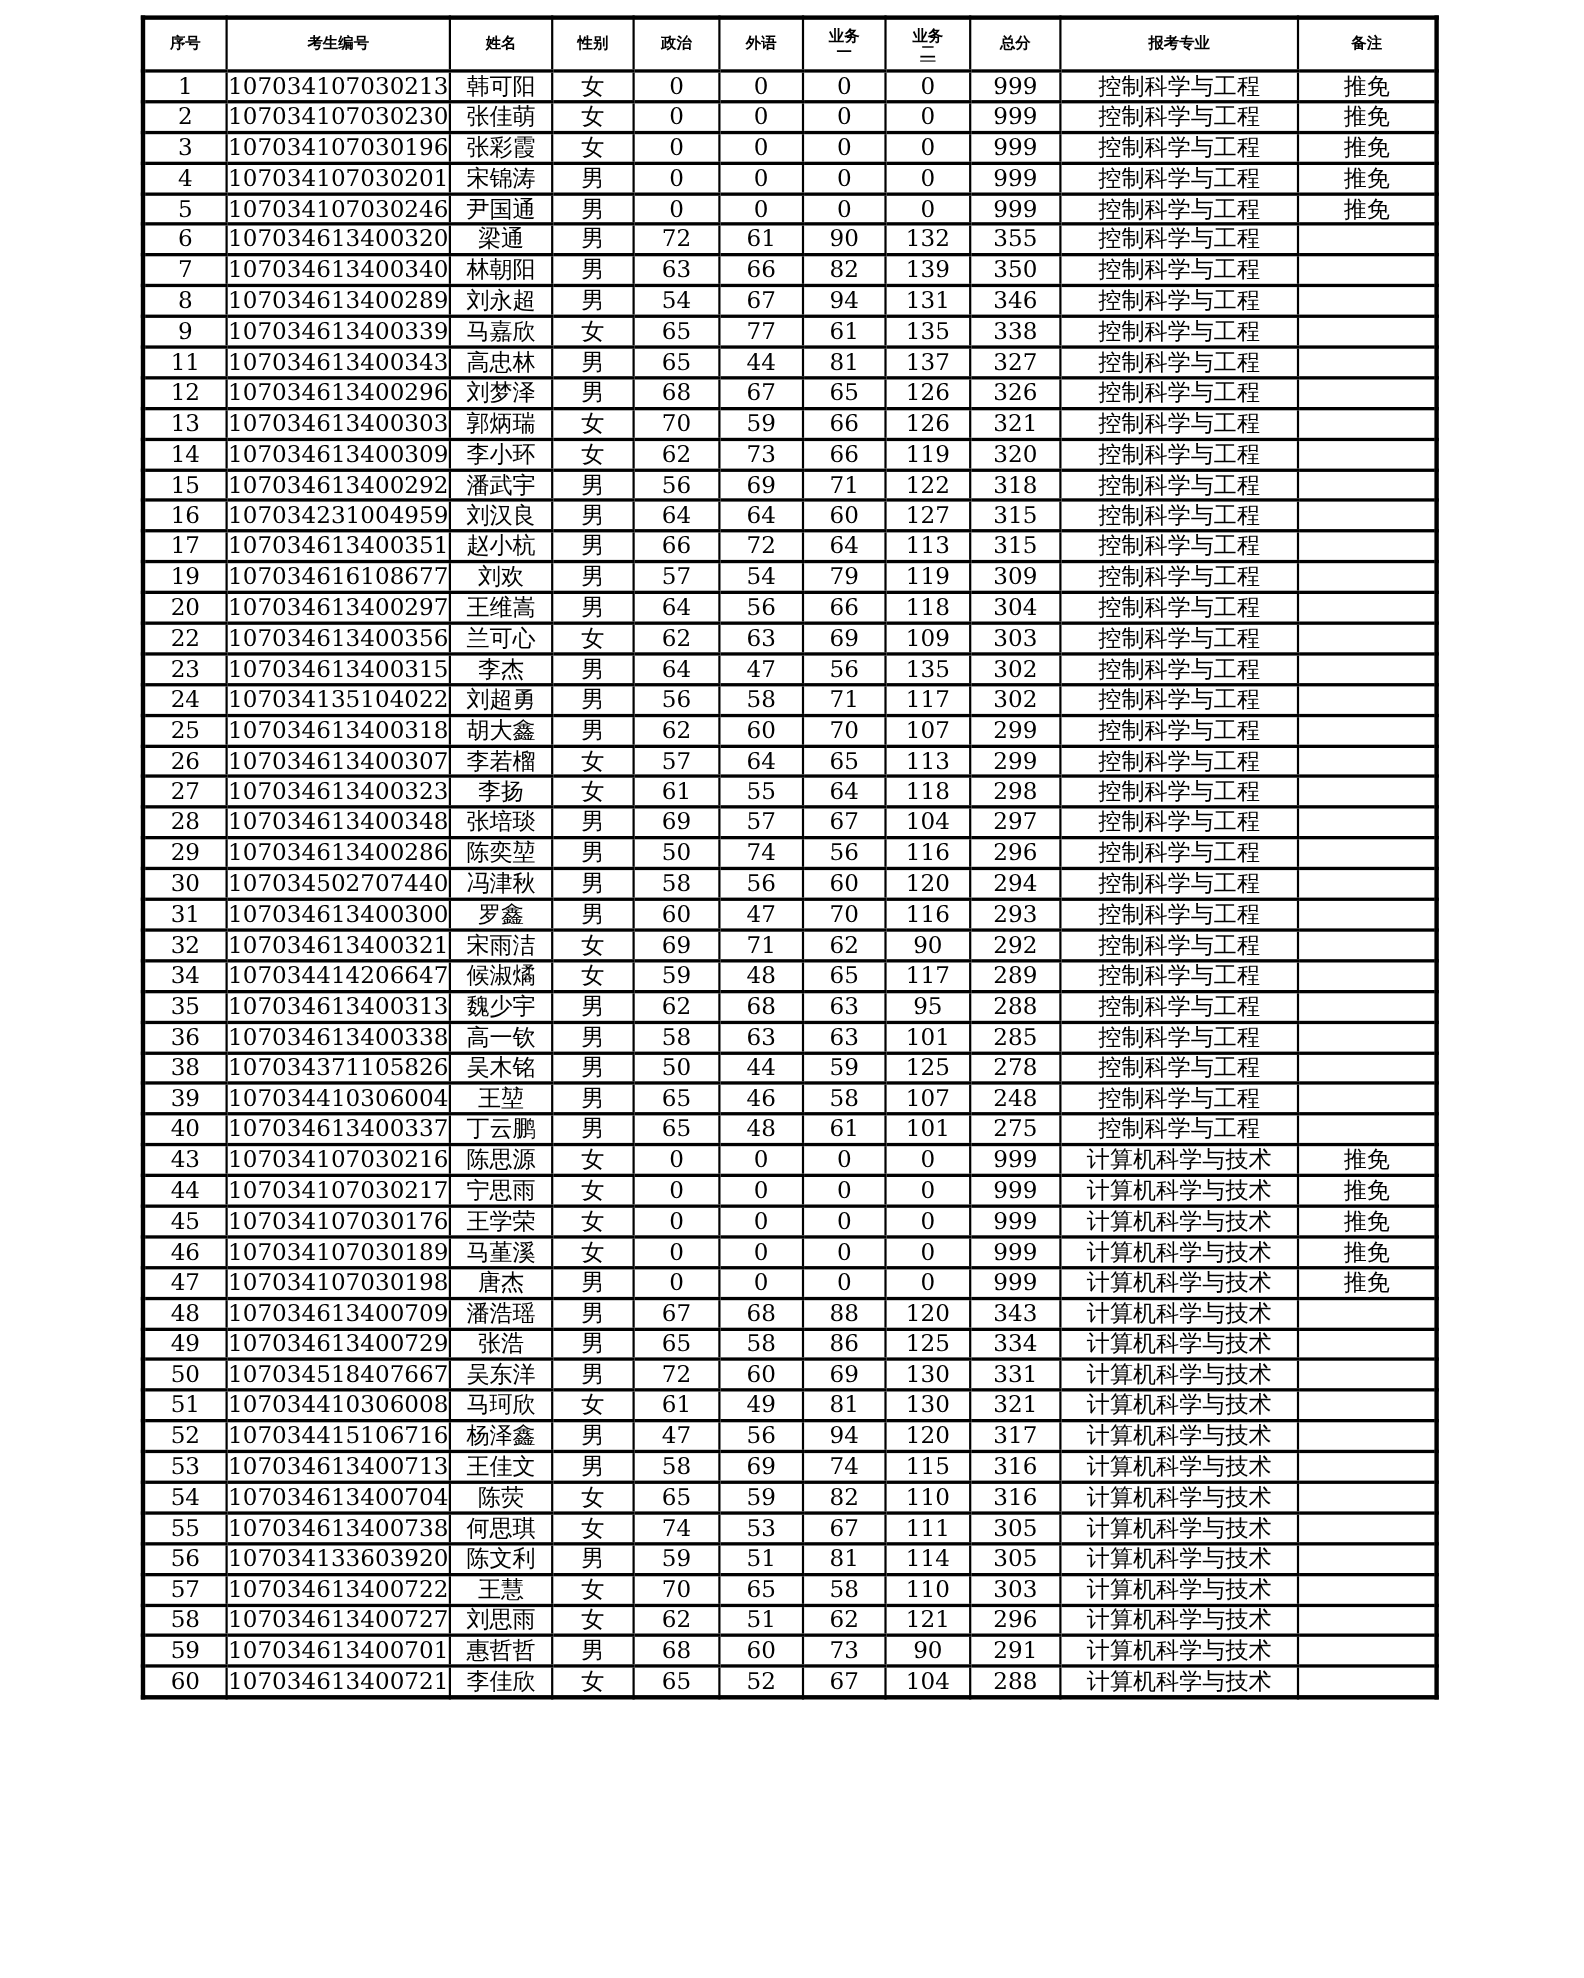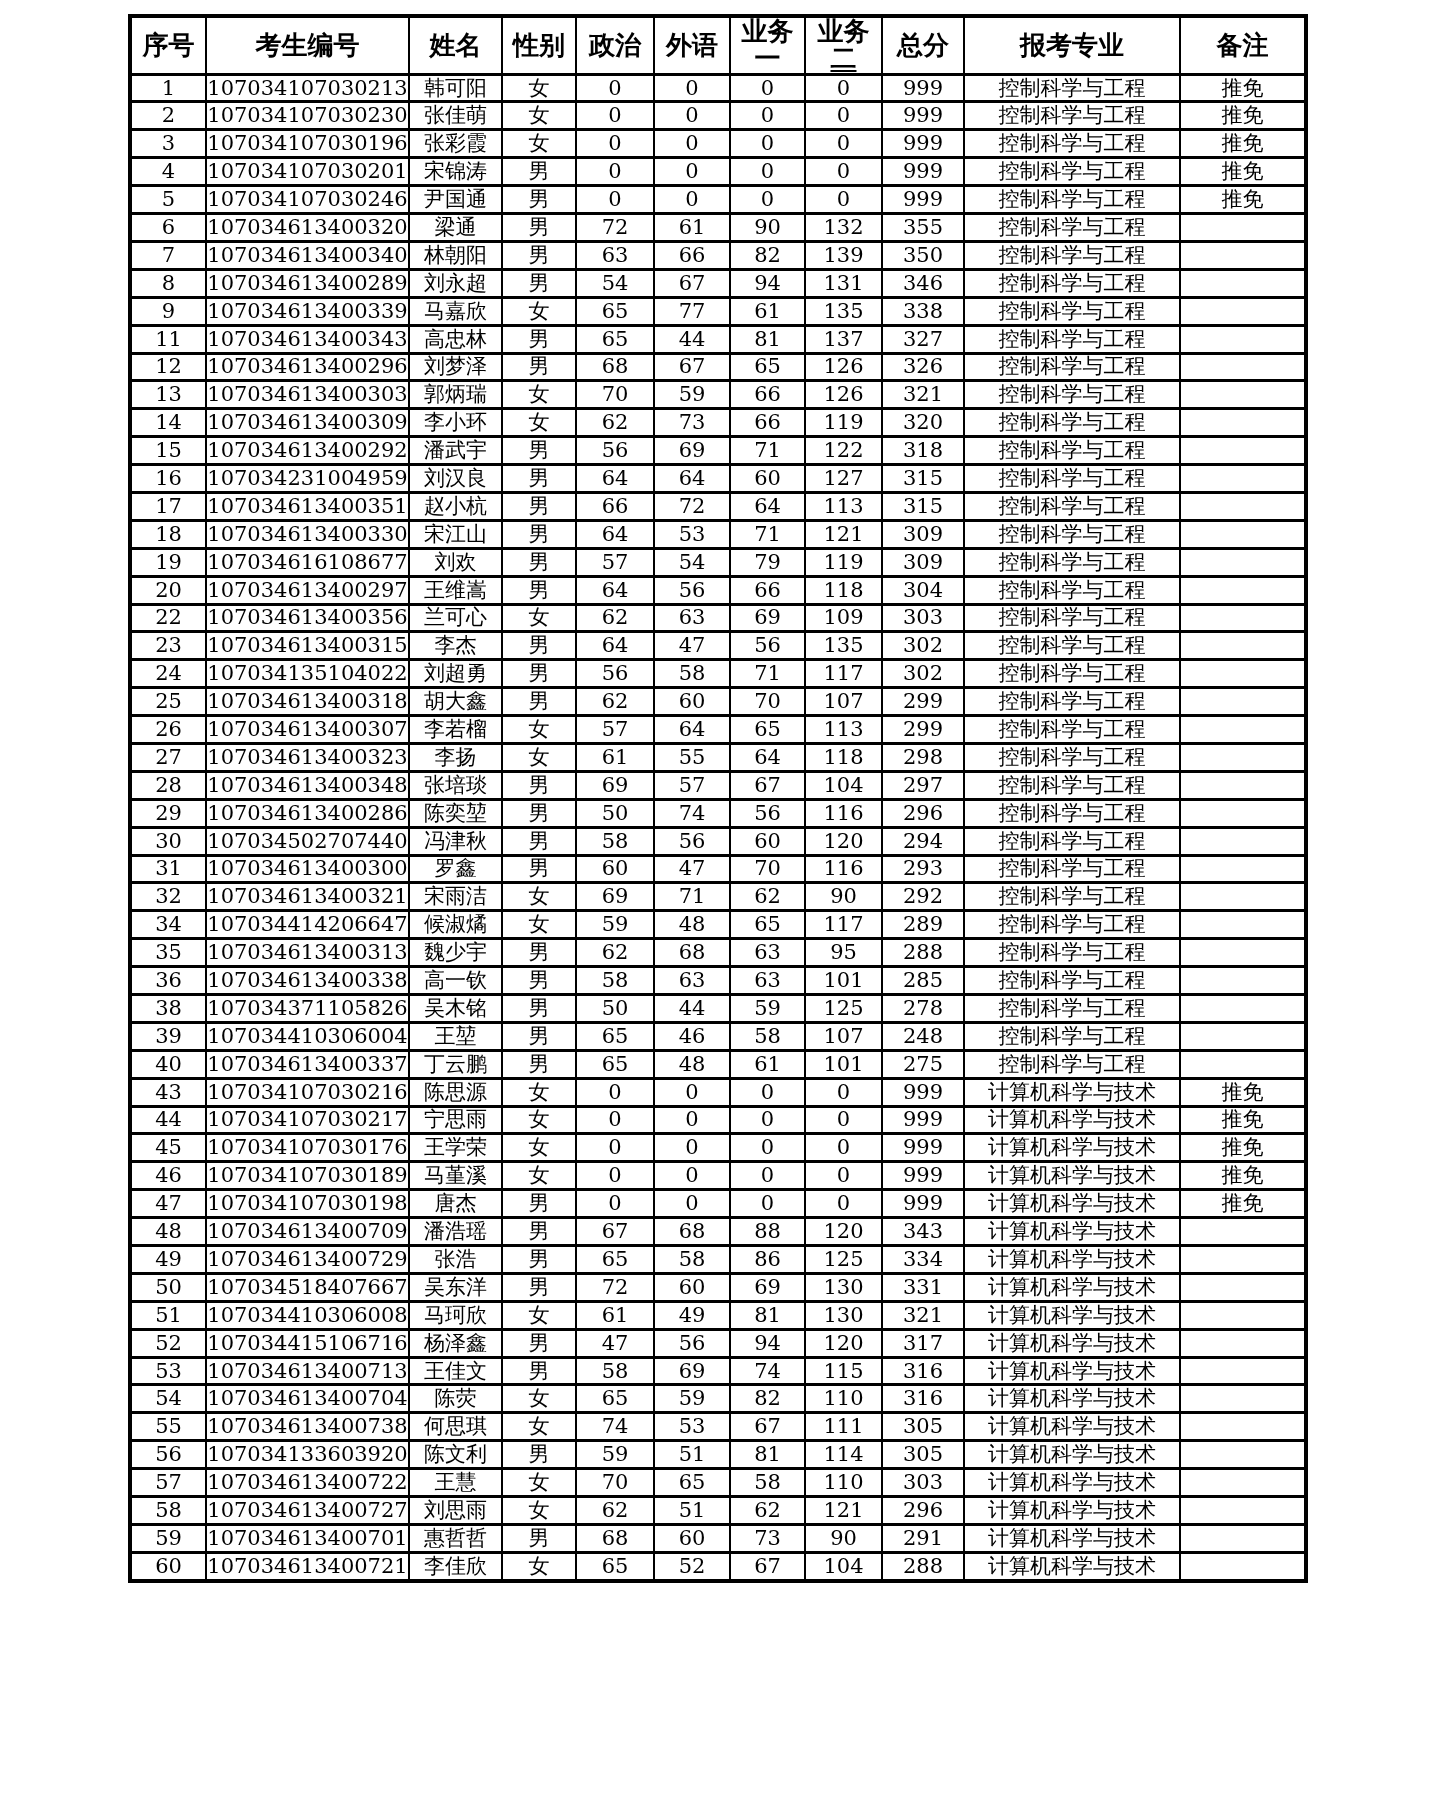--- a/index.html
+++ b/index.html
@@ -41,21 +41,21 @@
     border-top-width: 3px;
     border-bottom-width: 3px;
     text-align: center;
     vertical-align: middle;
     padding: 0;
     overflow: hidden;
     white-space: nowrap;
   }
   .score-table th {
     height: 45px;
-    font-size: 26px;
+    font-size: 14px;
     font-weight: bold;
     line-height: 1.05;
   }
   .score-table td {
     height: 24.9px;
     font-size: 21px;
     line-height: 1;
   }
   .hline { display: block; }
   .hline.u { text-decoration: underline; text-underline-offset: 3px; }
@@ -302,33 +302,20 @@
           <td>男</td>
           <td>66</td>
           <td>72</td>
           <td>64</td>
           <td>113</td>
           <td>315</td>
           <td>控制科学与工程</td>
           <td></td>
         </tr>
         <tr>
-          <td>18</td>
-          <td>107034613400330</td>
-          <td>宋江山</td>
-          <td>男</td>
-          <td>64</td>
-          <td>53</td>
-          <td>71</td>
-          <td>121</td>
-          <td>309</td>
-          <td>控制科学与工程</td>
-          <td></td>
-        </tr>
-        <tr>
           <td>19</td>
           <td>107034616108677</td>
           <td>刘欢</td>
           <td>男</td>
           <td>57</td>
           <td>54</td>
           <td>79</td>
           <td>119</td>
           <td>309</td>
           <td>控制科学与工程</td>

